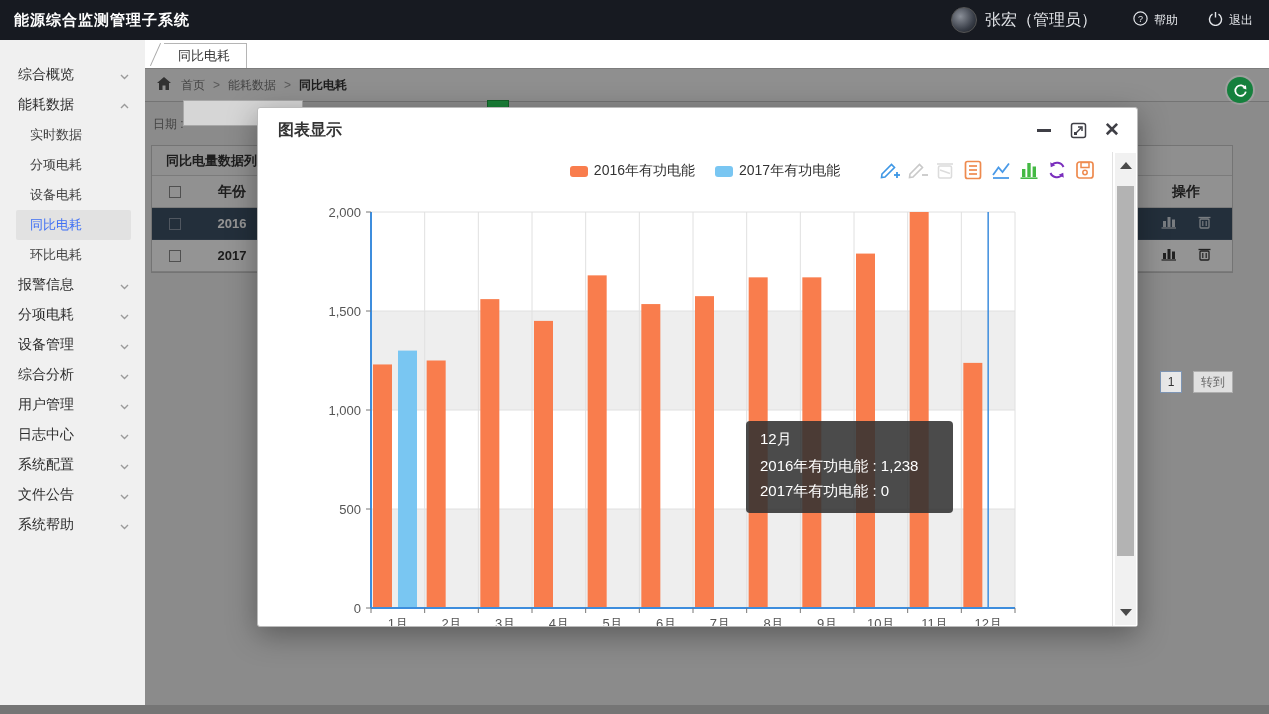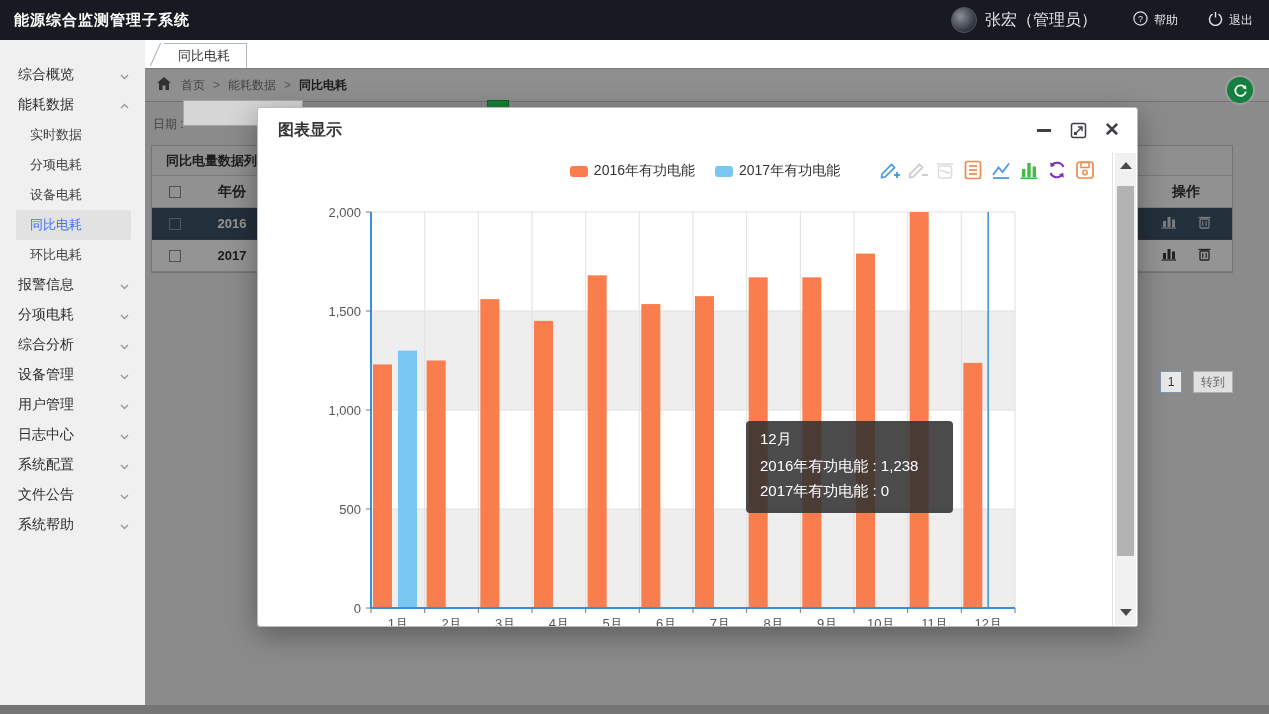--- a/index.html
+++ b/index.html
@@ -156,29 +156,29 @@
     </div>
     <div class="side-item">
       <span>分项电耗</span>
       <span class="chev">
         <svg width="9" height="9" viewBox="0 0 9 9">
           <polyline points="1,3 4.5,6.5 8,3" fill="none" stroke="#9a9a9a" stroke-width="1.4"></polyline>
         </svg>
       </span>
     </div>
     <div class="side-item">
+      <span>设备管理</span>
+      <span class="chev">
+        <svg width="9" height="9" viewBox="0 0 9 9">
+          <polyline points="1,3 4.5,6.5 8,3" fill="none" stroke="#9a9a9a" stroke-width="1.4"></polyline>
+        </svg>
+      </span>
+    </div>
+    <div class="side-item">
       <span>综合分析</span>
-      <span class="chev">
-        <svg width="9" height="9" viewBox="0 0 9 9">
-          <polyline points="1,3 4.5,6.5 8,3" fill="none" stroke="#9a9a9a" stroke-width="1.4"></polyline>
-        </svg>
-      </span>
-    </div>
-    <div class="side-item">
-      <span>设备管理</span>
       <span class="chev">
         <svg width="9" height="9" viewBox="0 0 9 9">
           <polyline points="1,3 4.5,6.5 8,3" fill="none" stroke="#9a9a9a" stroke-width="1.4"></polyline>
         </svg>
       </span>
     </div>
     <div class="side-item">
       <span>用户管理</span>
       <span class="chev">
         <svg width="9" height="9" viewBox="0 0 9 9">

